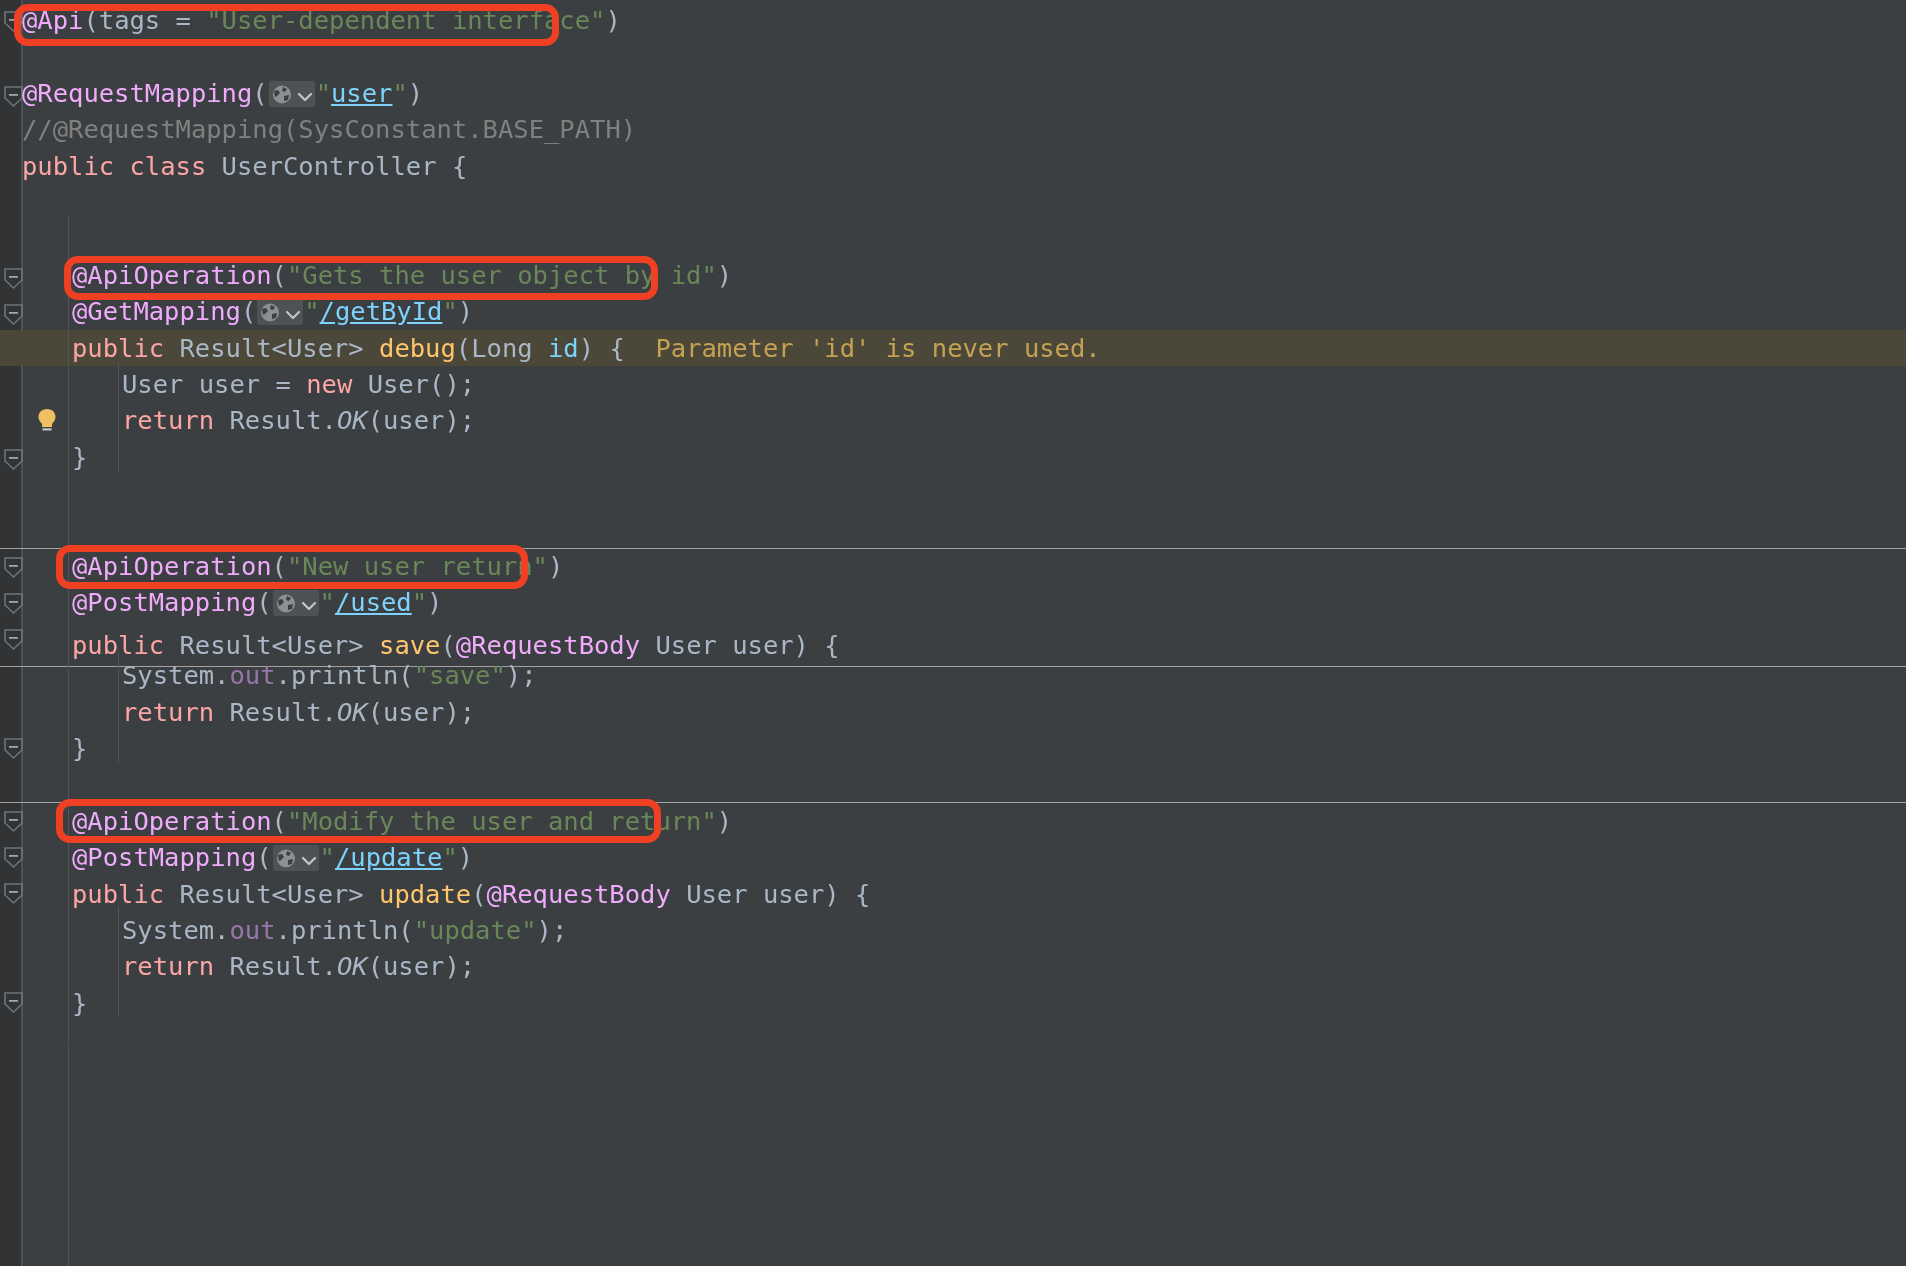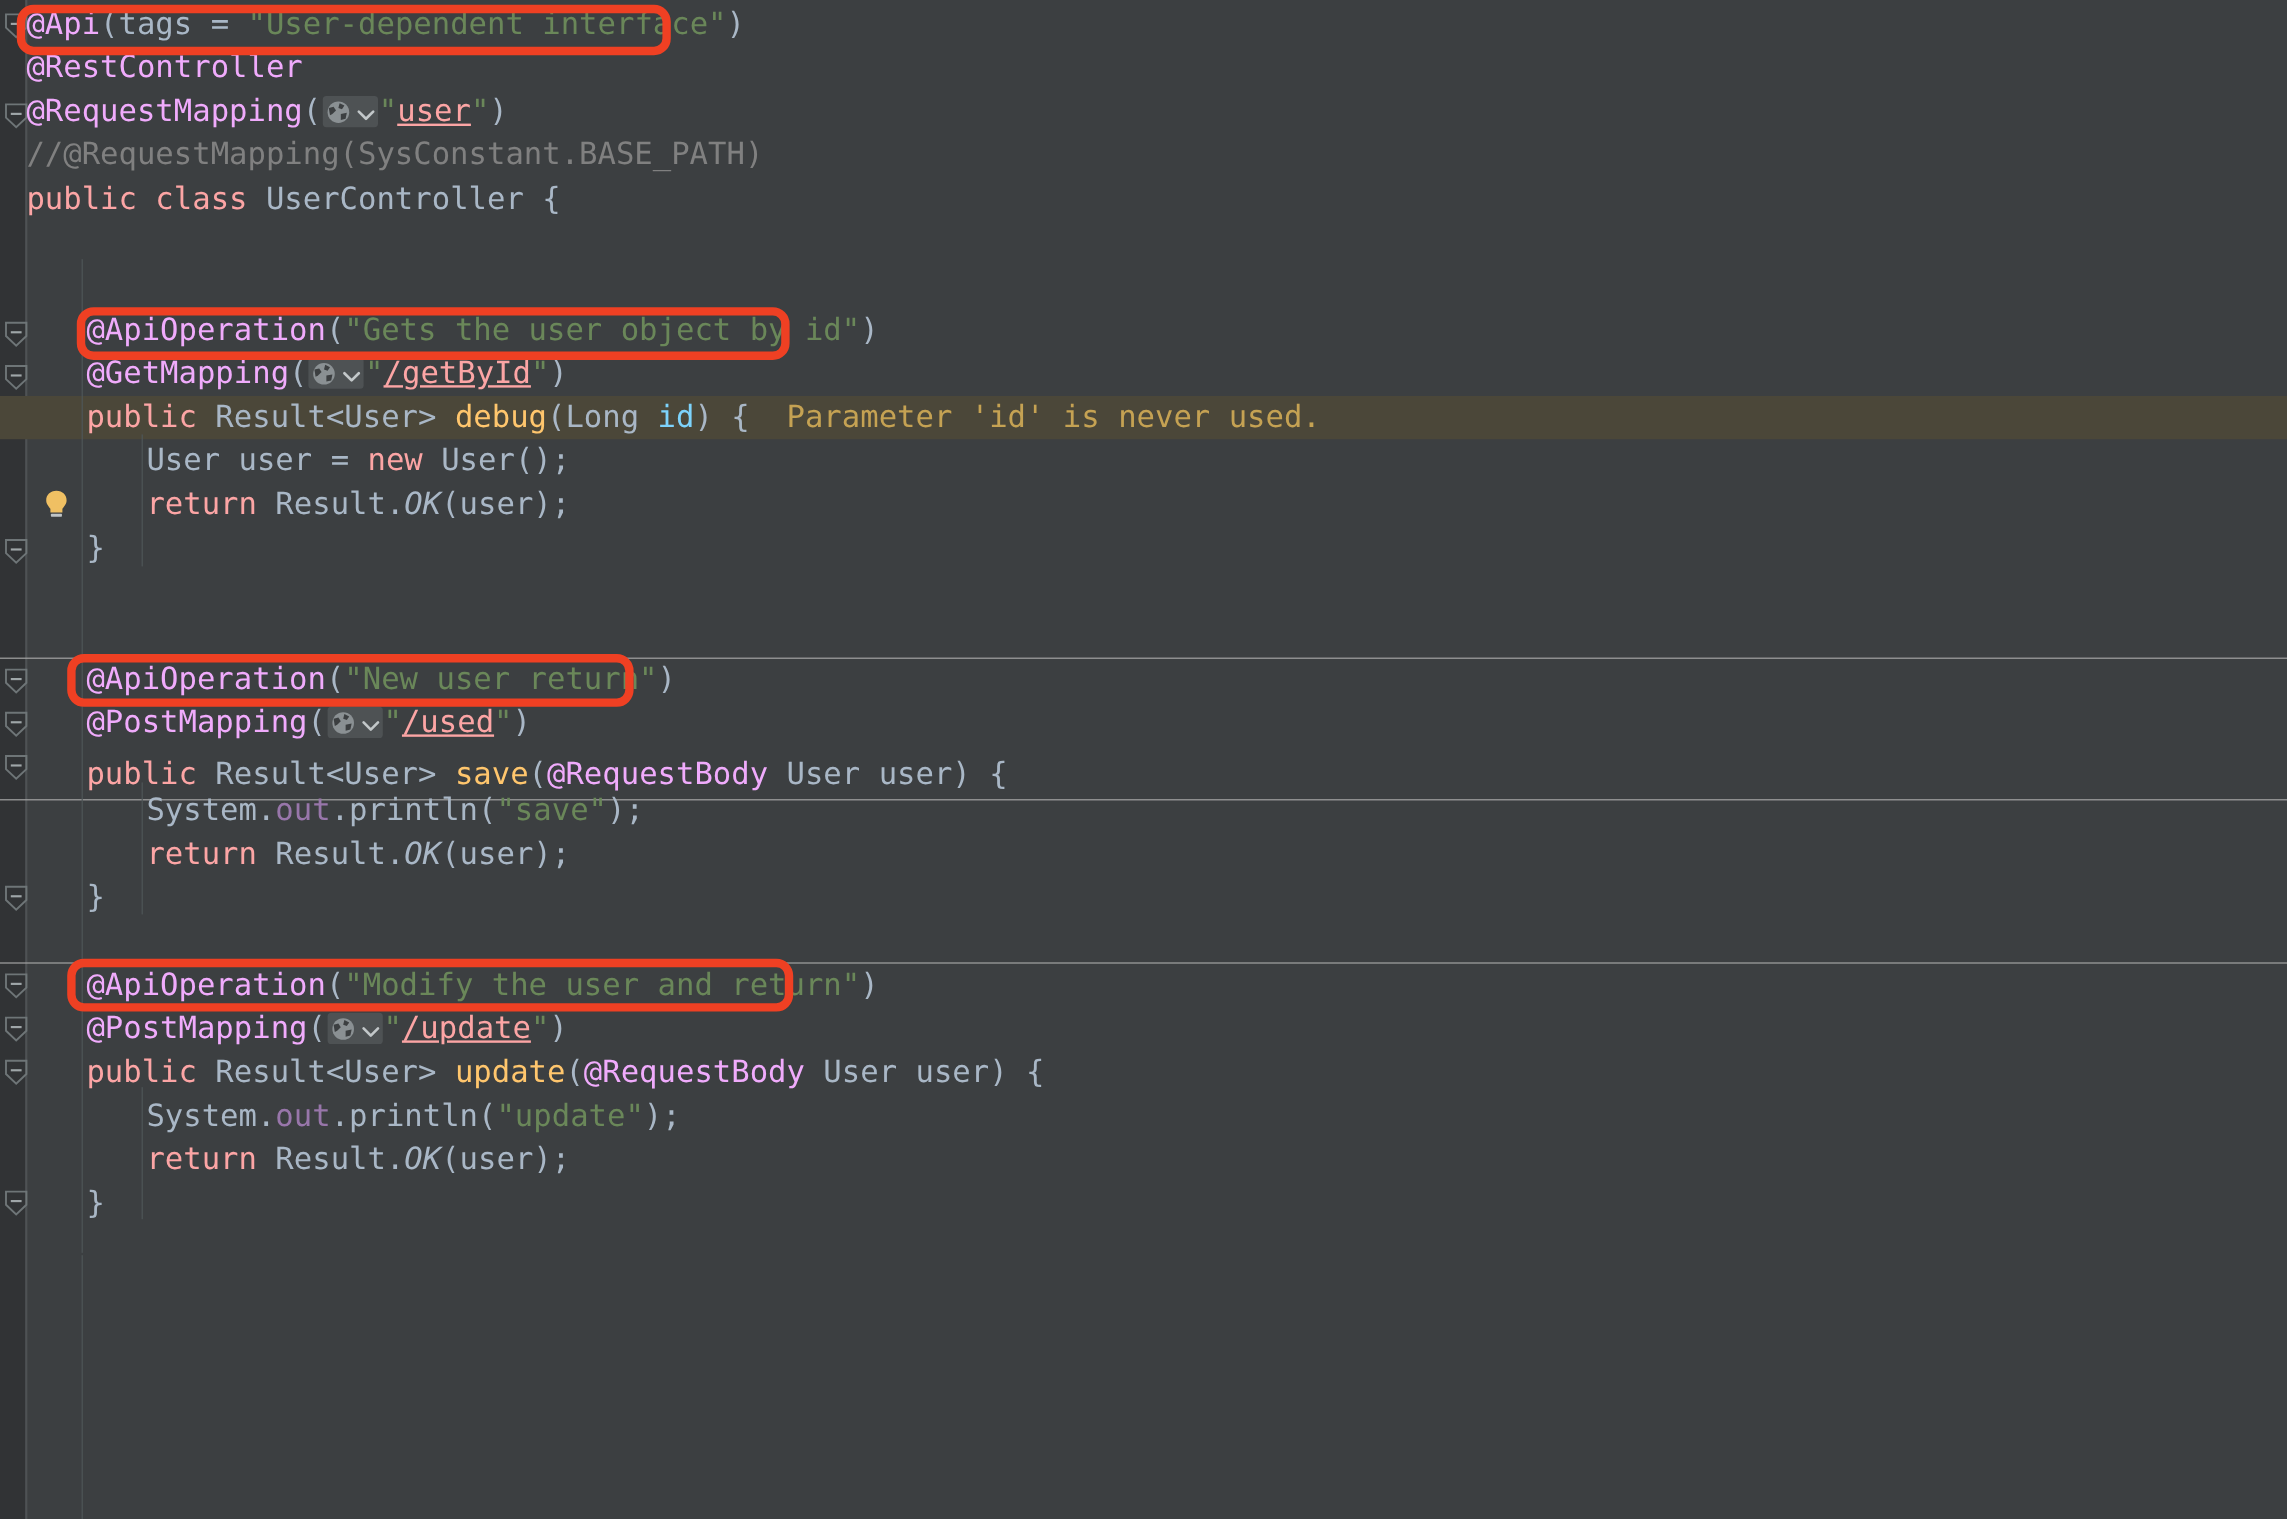--- a/index.html
+++ b/index.html
@@ -97,21 +97,21 @@
   .anno     { color: #f0abfc; }            
   .str      { color: #6a8759; }            
   .kw       { color: #fca5a5; }            
   .plain    { color: #a9b7c6; }            
   .cmt      { color: #808080; }            
   .mdecl    { color: #ffc66d; }            
   .param    { color: #7dd3fc; }            
   .field    { color: #9876aa; }            
   .stat     { font-style: italic; }
   .hint     { color: #c5a253; }            
-  .ulink    { color: #fca5a5; text-decoration: underline; }
+  .ulink    { color: #7dd3fc; text-decoration: underline; }
 
   
   .globe-badge {
     display: inline-block;
     vertical-align: -5px;
     width: 46px;
     height: 26px;
     background: #4e5254;
     border-radius: 3px;
     position: relative;
@@ -238,21 +238,20 @@
 </svg>
       </div>
     </div>
   <div id="separators">
       <div class="sep" style="top: 548px;"></div>
       <div class="sep" style="top: 666px;"></div>
       <div class="sep" style="top: 802px;"></div>
     </div>
   <div class="code" id="code-lines">
       <div class="line" style="top: 2px;"><span class="txt" style="left: 22px;"><span class="anno">@Api</span><span class="plain">(tags = </span><span class="str">"User-dependent interface"</span><span class="plain">)</span></span></div>
-      <div class="line" style="top: 38.4px;"><span class="txt" style="left: 22px;"><span class="anno">@RestController</span></span></div>
       <div class="line" style="top: 74.8px;"><span class="txt" style="left: 22px;"><span class="anno">@RequestMapping</span><span class="plain">(</span><span class="globe-badge"><svg width="22" height="21" viewBox="0 0 22 21" xmlns="http://www.w3.org/2000/svg">
               <circle cx="11" cy="10.5" r="9" fill="#8a9093"></circle>
               <path d="M3 7 L7 6 L9 9 L6 12 L4 13 Z" fill="#3c3f41"></path>
               <path d="M12 3 L16 5 L14 8 L11 7 Z" fill="#3c3f41"></path>
               <path d="M13 12 L18 11 L17 16 L13 17 Z" fill="#3c3f41"></path>
             </svg><span class="chev"><svg width="16" height="11" viewBox="0 0 16 11" xmlns="http://www.w3.org/2000/svg">
                 <path d="M2 2 L8 8 L14 2" fill="none" stroke="#c2c7c9" stroke-width="2.2" stroke-linecap="round" stroke-linejoin="round"></path>
               </svg></span></span><span class="str">"</span><span class="ulink">user</span><span class="str">"</span><span class="plain">)</span></span></div>
       <div class="line" style="top: 111.2px; padding-left: 48px;"><span class="txt" style="left: 22px;"><span class="cmt">//@RequestMapping(SysConstant.BASE_PATH)</span></span></div>
       <div class="line" style="top: 147.6px;"><span class="txt" style="left: 22px;"><span class="kw">public class </span><span class="plain">UserController {</span></span></div>

